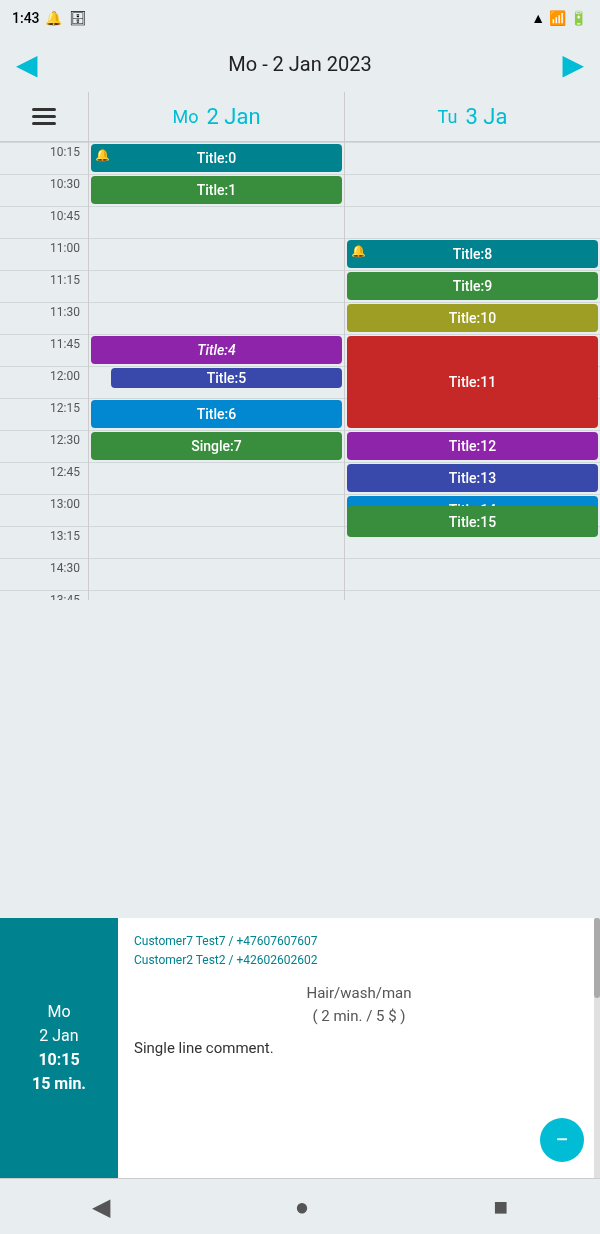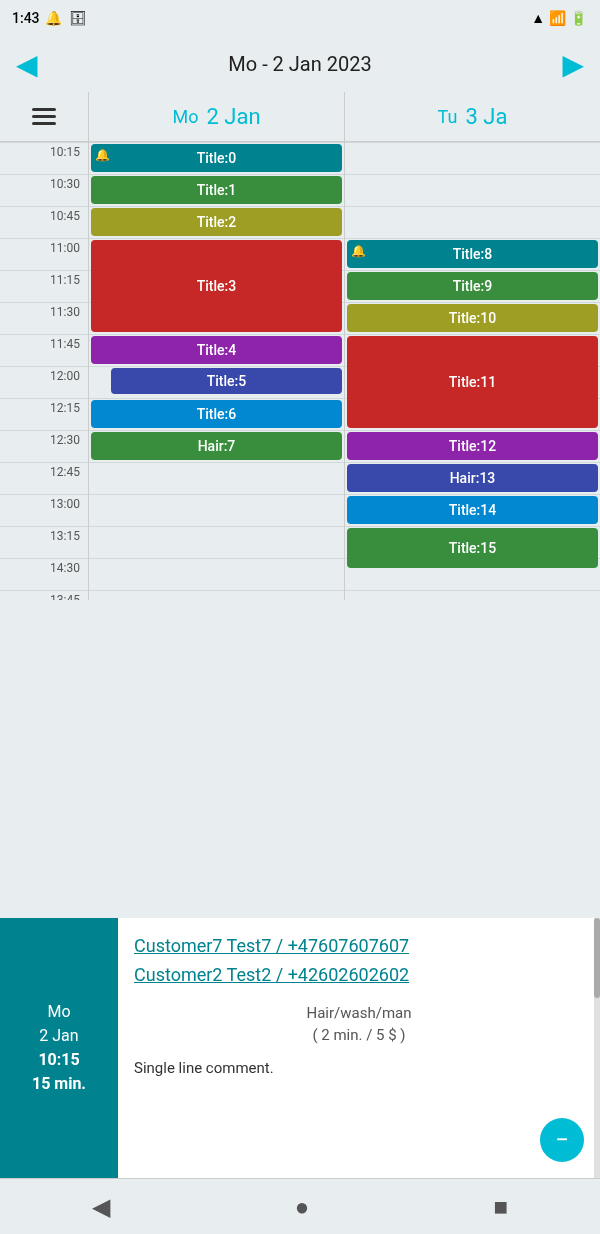--- a/index.html
+++ b/index.html
@@ -165,24 +165,23 @@
     .popup-left .bold { font-weight: 700; }
     .popup-right {
       flex: 1;
       background: white;
       padding: 14px 16px;
       position: relative;
       overflow: hidden;
     }
     .popup-customers {
       color: #00838f;
-      font-size: 18px;
+      font-size: 12px;
       line-height: 1.6;
       margin-bottom: 12px;
-      text-decoration: underline;
     }
     .popup-service {
       color: #555;
       font-size: 15px;
       line-height: 1.5;
       margin-bottom: 12px;
       text-align: center;
     }
     .popup-comment {
       color: #333;
@@ -315,37 +314,31 @@
         <div class="day-col-slot"></div>
         <div class="day-col-slot"></div>
         <div class="day-col-slot"></div>
         <div class="event" style="background: rgb(0, 131, 143); top: 2px; height: 28px;">
           <span style="position: absolute; left: 4px; top: 4px; font-size: 12px;">🔔</span>
           <span class="event-label">Title:0</span>
         </div>
         <div class="event" style="background: rgb(56, 142, 60); top: 34px; height: 28px;">
           <span class="event-label">Title:1</span>
         </div>
-        <div class="event" style="background: rgb(158, 157, 36); top: 66px; height: 28px;">
-          <span class="event-label">Title:2</span>
-        </div>
-        <div class="event" style="background: rgb(198, 40, 40); top: 98px; height: 92px;">
-          <span class="event-label">Title:3</span>
-        </div>
-        <div class="event" style="background: rgb(142, 36, 170); top: 194px; height: 28px;">
+        <div class="event" style="background: rgb(142, 36, 170); top: 194px; height: 28px; font-style: italic;">
           <span class="event-label">Title:4</span>
         </div>
-        <div class="event" style="background: rgb(57, 73, 171); top: 226px; height: 26px; margin-left: 20px;">
+        <div class="event" style="background: rgb(57, 73, 171); top: 226px; height: 20px; margin-left: 20px;">
           <span class="event-label">Title:5</span>
         </div>
         <div class="event" style="background: rgb(2, 136, 209); top: 258px; height: 28px;">
           <span class="event-label">Title:6</span>
         </div>
         <div class="event" style="background: rgb(56, 142, 60); top: 290px; height: 28px;">
-          <span class="event-label">Hair:7</span>
+          <span class="event-label">Single:7</span>
         </div>
       </div>
     <div class="day-col" id="col2" style="height: 480px;">
         <div class="day-col-slot"></div>
         <div class="day-col-slot"></div>
         <div class="day-col-slot"></div>
         <div class="day-col-slot"></div>
         <div class="day-col-slot"></div>
         <div class="day-col-slot"></div>
         <div class="day-col-slot"></div>
@@ -367,26 +360,26 @@
         <div class="event" style="background: rgb(158, 157, 36); top: 162px; height: 28px;">
           <span class="event-label">Title:10</span>
         </div>
         <div class="event" style="background: rgb(198, 40, 40); top: 194px; height: 92px;">
           <span class="event-label">Title:11</span>
         </div>
         <div class="event" style="background: rgb(142, 36, 170); top: 290px; height: 28px;">
           <span class="event-label">Title:12</span>
         </div>
         <div class="event" style="background: rgb(57, 73, 171); top: 322px; height: 28px;">
-          <span class="event-label">Hair:13</span>
+          <span class="event-label">Title:13</span>
         </div>
         <div class="event" style="background: rgb(2, 136, 209); top: 354px; height: 28px; text-align: right;">
           <span class="event-label">Title:14</span>
         </div>
-        <div class="event" style="background: rgb(56, 142, 60); top: 386px; height: 40px;">
+        <div class="event" style="background: rgb(56, 142, 60); top: 364px; height: 31px;">
           <span class="event-label">Title:15</span>
         </div>
       </div>
   </div>
 </div>
 
 <div class="popup-container">
   <div class="popup-left">
     <span>Mo</span>
     <span>2 Jan</span>

